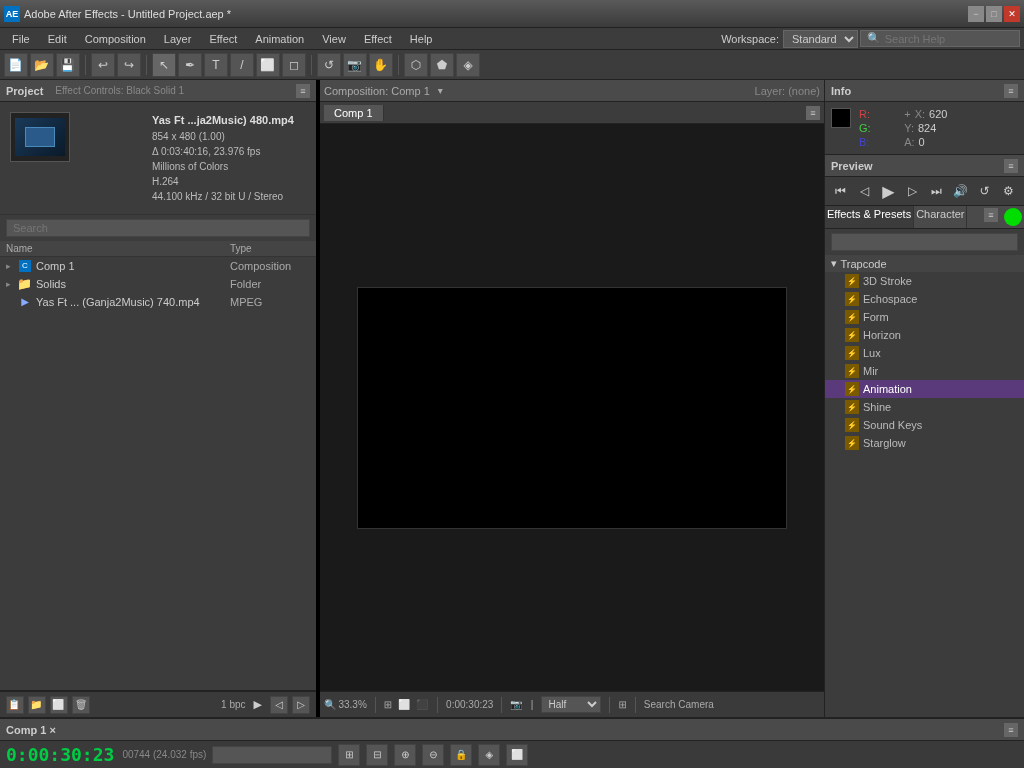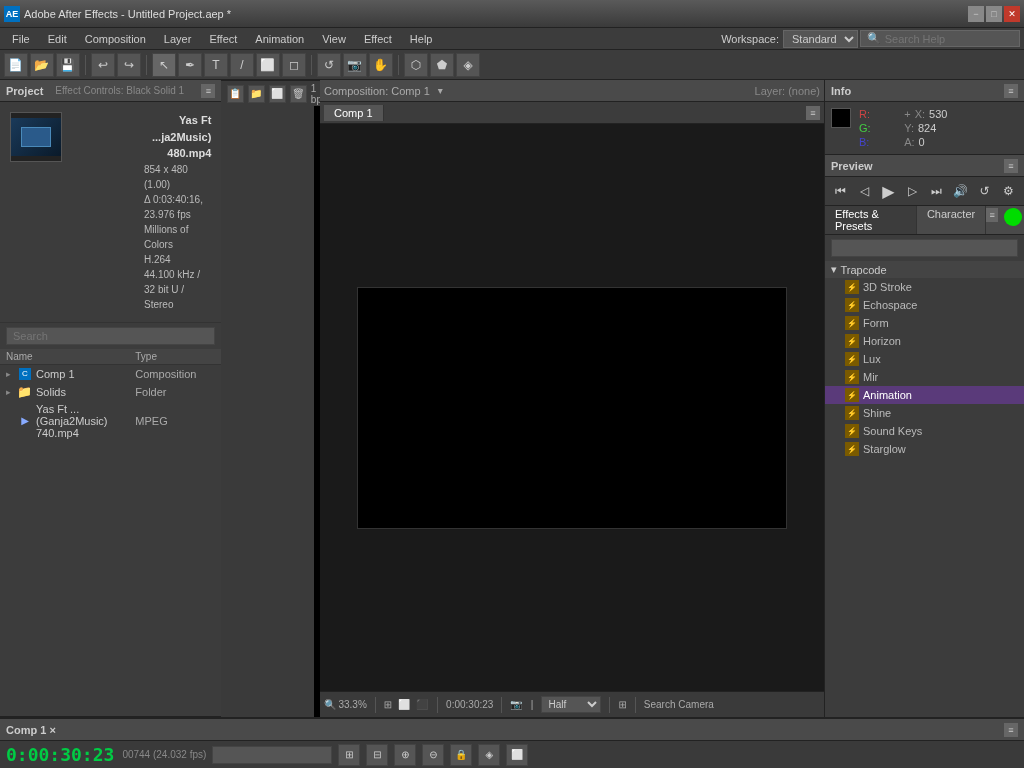--- a/index.html
+++ b/index.html
@@ -26,21 +26,21 @@
 
     
     #toolbar { background: #3c3c3c; height: 30px; display: flex; align-items: center; padding: 0 4px; border-bottom: 1px solid #222; gap: 2px; }
     .tb-btn { width: 24px; height: 24px; background: #555; border: 1px solid #444; display: flex; align-items: center; justify-content: center; font-size: 12px; cursor: pointer; color: #ccc; }
     .tb-separator { width: 1px; height: 20px; background: #555; margin: 0 3px; }
 
     
     #main { display: flex; height: calc(768px - 22px - 22px - 30px - 22px - 35px); }
 
     
-    #left-panel { width: 320px; display: flex; border-right: 6px solid #000000; }
+    #left-panel { width: 320px; display: flex; flex-direction: column; border-right: 4px solid #000000; }
     
     #project-panel { flex: 1; background: #3c3c3c; display: flex; flex-direction: column; border-bottom: 1px solid #222; }
     .panel-header { background: #4a4a4a; height: 22px; display: flex; align-items: center; padding: 0 6px; border-bottom: 1px solid #222; gap: 4px; }
     .panel-title { font-size: 11px; color: #ccc; font-weight: bold; }
     .panel-controls { margin-left: auto; display: flex; gap: 3px; }
     .panel-btn { width: 14px; height: 14px; background: #666; display: flex; align-items: center; justify-content: center; font-size: 9px; cursor: pointer; }
     
     #preview-thumb { width: 60px; height: 50px; background: #222; margin: 6px; border: 1px solid #555; display: flex; align-items: center; justify-content: center; float: left; }
     #file-info { margin: 6px 6px 6px 76px; font-size: 10px; line-height: 1.5; color: #bbb; min-height: 60px; }
     #file-info .filename { color: #ddd; font-weight: bold; font-size: 11px; text-align: right; }
@@ -123,21 +123,21 @@
     .tl-col-trkmat { width: 70px; font-size: 10px; color: #888; padding-left: 4px; border-right: 1px solid #333; }
     .tl-col-parent { width: 70px; font-size: 10px; color: #888; padding-left: 4px; border-right: 1px solid #333; }
     .tl-col-timeline { flex: 1; }
     
     #timeline-ruler { background: #444; height: 20px; display: flex; align-items: center; position: relative; border-bottom: 1px solid #333; }
     .ruler-mark { position: absolute; font-size: 9px; color: #888; top: 4px; }
     .playhead { position: absolute; top: 0; width: 2px; background: #ff4444; height: 100%; z-index: 10; }
 
     
     .panel-tab-bar { display: flex; background: #4a4a4a; border-bottom: 1px solid #222; }
-    .p-tab { padding: 2px 10px; font-size: 11px; color: #ccc; cursor: pointer; border-right: 1px solid #333; }
+    .p-tab { padding: 2px 2px; font-size: 11px; color: #ccc; cursor: pointer; border-right: 1px solid #333; }
     .p-tab.active { background: #3c3c3c; color: #fff; }
     
     
     ::-webkit-scrollbar { width: 8px; height: 8px; }
     ::-webkit-scrollbar-track { background: #2a2a2a; }
     ::-webkit-scrollbar-thumb { background: #555; border-radius: 4px; }
   </style>
 </head>
 <body>
 
@@ -332,21 +332,21 @@
       <div style="display:flex;align-items:flex-start;padding:6px;">
         <div class="color-swatch"></div>
         <div style="margin-left:8px;display:grid;grid-template-columns:1fr 1fr;gap:2px;">
           <div style="display:flex;gap:4px;">
             <span style="color:#cc4444;">R:</span>
             <span></span>
           </div>
           <div style="display:flex;gap:4px;">
             <span style="color:#888;">+</span>
             <span style="color:#888;">X:</span>
-            <span>530</span>
+            <span>620</span>
           </div>
           <div style="display:flex;gap:4px;">
             <span style="color:#44cc44;">G:</span>
             <span></span>
           </div>
           <div style="display:flex;gap:4px;">
             <span style="color:#888;">Y:</span>
             <span>824</span>
           </div>
           <div style="display:flex;gap:4px;">

